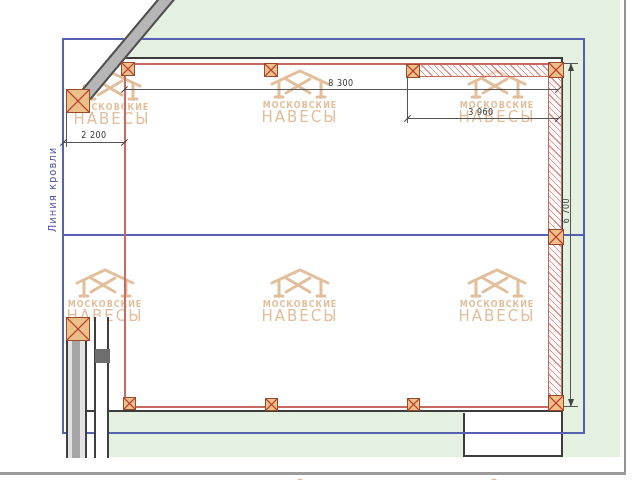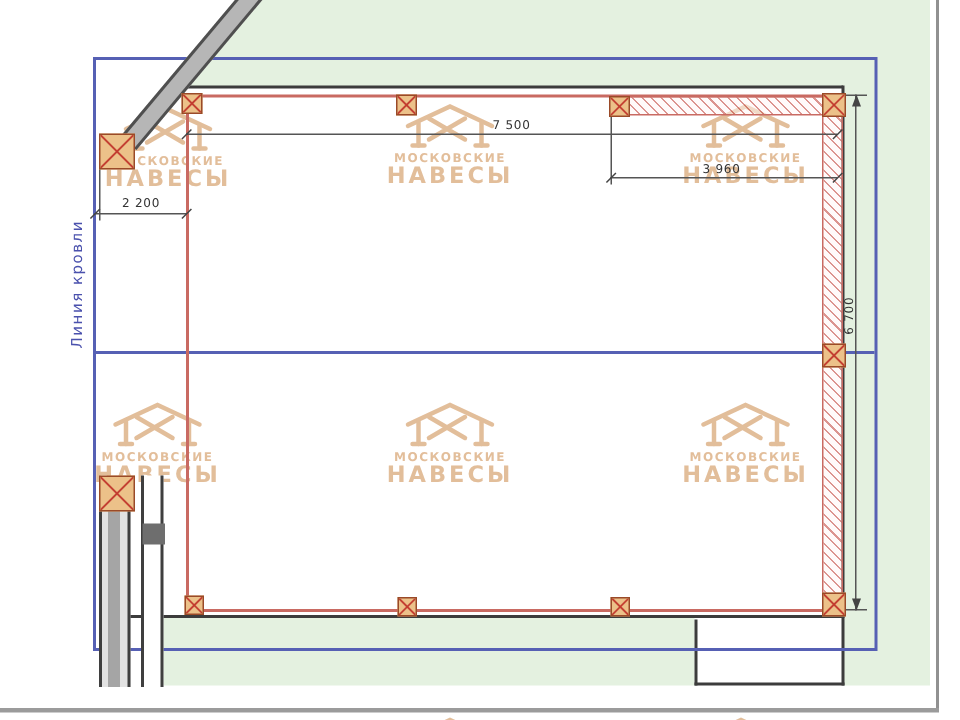--- a/index.html
+++ b/index.html
@@ -8,21 +8,21 @@
   .abs{position:absolute;}
   
   .green{background:var(--site-green,#e4f1e0);}
   .g-top{left:0;top:0;width:620px;height:58px;clip-path:polygon(168px 0,620px 0,620px 58px,113px 58px);}
   .g-right{left:562px;top:58px;width:58px;height:399px;}
   .g-bottom{left:98px;top:412px;width:365px;height:45px;}
   
   .wm{position:absolute;display:flex;flex-direction:column;align-items:center;z-index:2;
       color:var(--watermark-tan,#dcae82);opacity:.8;pointer-events:none;}
   .wm .l1{font-size:8px;font-weight:bold;letter-spacing:1px;line-height:9px;}
-  .wm .l2{font-size:15px;font-weight:bold;letter-spacing:2px;line-height:15px;}
+  .wm .l2{font-size:15px;font-weight:normal;letter-spacing:2px;line-height:15px;}
   .wm svg{display:block;}
   
   .ln{position:absolute;z-index:3;}
   .blue{background:var(--blue-border,#5660b4);}
   .black{background:var(--line-dark,#3c3c3c);}
   .gray{background:#919191;}
   .red{background:var(--structure-red,#c96a62);}
   .blue-rect{left:62px;top:38px;width:519px;height:392px;border:2px solid var(--blue-border,#5660b4);z-index:3;}
   .hatch{position:absolute;z-index:3;border:1px solid var(--structure-red,#c96a62);
       background:repeating-linear-gradient(45deg,rgba(201,92,85,.65) 0 1px,rgba(255,245,245,.5) 1px 4.5px);}
@@ -205,21 +205,21 @@
       <div class="col" style="left: 548px; top: 229px; width: 14px; height: 14px;"></div>
       <div class="col" style="left: 548px; top: 395px; width: 14px; height: 14px;"></div>
       <div class="col" style="left: 122.5px; top: 396.5px; width: 11px; height: 11px;"></div>
       <div class="col" style="left: 264.5px; top: 397.5px; width: 11px; height: 11px;"></div>
       <div class="col" style="left: 406.5px; top: 397.5px; width: 11px; height: 11px;"></div>
     </div>
 
   <div class="ln dim" style="left:124px;top:89px;width:434px;height:1px;"></div>
   <div class="tick" style="left:120px;top:88.5px;"></div>
   <div class="tick" style="left:554px;top:88.5px;"></div>
-  <div class="dtext" style="left:316px;top:79px;">7 500</div>
+  <div class="dtext" style="left:316px;top:79px;">8 300</div>
 
   <div class="ln dim" style="left:407px;top:118px;width:151px;height:1px;"></div>
   <div class="ln dim" style="left:407px;top:78px;width:1px;height:45px;"></div>
   <div class="tick" style="left:403px;top:117.5px;"></div>
   <div class="tick" style="left:554px;top:117.5px;"></div>
   <div class="dtext" style="left:456px;top:108px;">3 960</div>
 
   <div class="ln dim" style="left:63px;top:142px;width:61px;height:1px;"></div>
   <div class="ln dim" style="left:66px;top:112px;width:1px;height:35px;"></div>
   <div class="tick" style="left:59px;top:141.5px;"></div>

